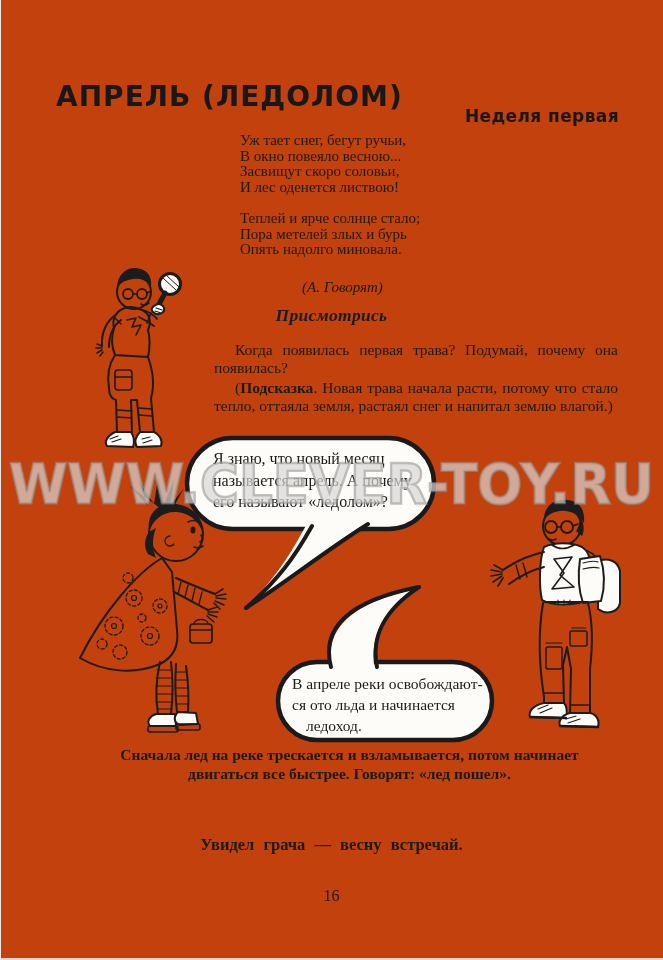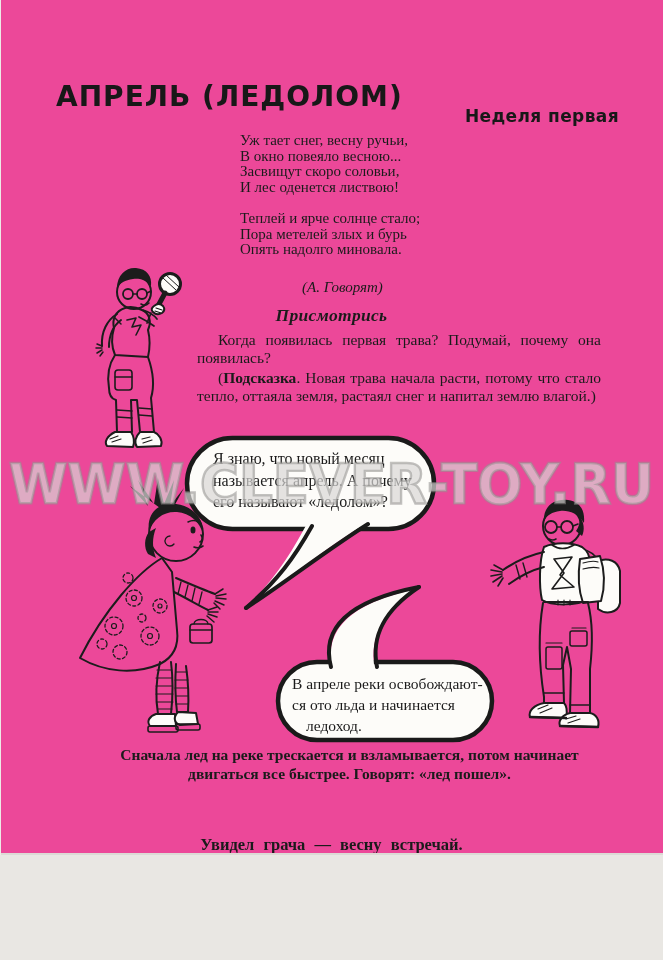--- a/index.html
+++ b/index.html
@@ -1,35 +1,35 @@
 <!DOCTYPE html>
 <html lang="ru"><head>
 <meta charset="utf-8">
 <style>
   html,body{margin:0;padding:0;background:#e9e7e3;}
   #page{
-    position:relative;width:663px;height:855px;margin:0 auto;
-    background:#ec4899;overflow:hidden;
+    position:relative;width:663px;height:960px;margin:0 auto;
+    background:#c2410c;overflow:hidden;
     font-family:"Liberation Serif", serif;color:#1b1b1b;
   }
   .abs{position:absolute;}
   
   .display{font-family:"DejaVu Sans", sans-serif;font-weight:800;color:#181818;}
   #page-title{left:56px;top:80px;font-size:28px;letter-spacing:1px;}
   #week-label{right:44px;top:106px;font-size:17px;letter-spacing:.4px;}
   
   .poem{left:240px;font-size:15px;line-height:15.7px;white-space:nowrap;}
   #poem-s1{top:133px;}
   #poem-s2{top:211px;}
   #poem-author{left:302px;top:279px;font-size:15px;font-style:italic;}
   
   .center-line{left:0;width:663px;text-align:center;}
   #look-closer-heading{top:305px;font-size:17.5px;font-weight:bold;font-style:italic;letter-spacing:.3px;}
   
-  .para{left:197px;width:404px;font-size:15.5px;line-height:18.4px;text-align:justify;text-indent:21px;}
+  .para{left:214px;width:404px;font-size:15.5px;line-height:18.4px;text-align:justify;text-indent:21px;margin-top:10px;}
   #question-para{top:331px;}
   #hint-para{top:369px;}
   .bold{font-weight:bold;}
   
   svg{display:block;}
   .lineart{stroke:#1c1c1c;fill:none;stroke-linecap:round;stroke-linejoin:round;}
   
   .bubble-text{font-size:16px;line-height:21.5px;z-index:6;}
   #bubble1-text{left:213px;top:448px;width:240px;}
   #bubble2-text{left:292px;top:673px;width:205px;font-size:15.5px;line-height:21px;}
@@ -55,21 +55,21 @@
 </style>
 </head>
 <body>
 
 <div id="page">
 
   <div class="abs display" id="page-title">АПРЕЛЬ (ЛЕДОЛОМ)</div>
   <div class="abs display" id="week-label">Неделя первая</div>
 
   <div class="abs poem" id="poem-s1">
-    <div>Уж тает снег, весну ручьи,</div>
+    <div>Уж тает снег, бегут ручьи,</div>
     <div>В окно повеяло весною...</div>
     <div>Засвищут скоро соловьи,</div>
     <div>И лес оденется листвою!</div>
   </div>
   <div class="abs poem" id="poem-s2">
     <div>Теплей и ярче солнце стало;</div>
     <div>Пора метелей злых и бурь</div>
     <div>Опять надолго миновала.</div>
   </div>
   <div class="abs" id="poem-author">(А. Говорят)</div>

